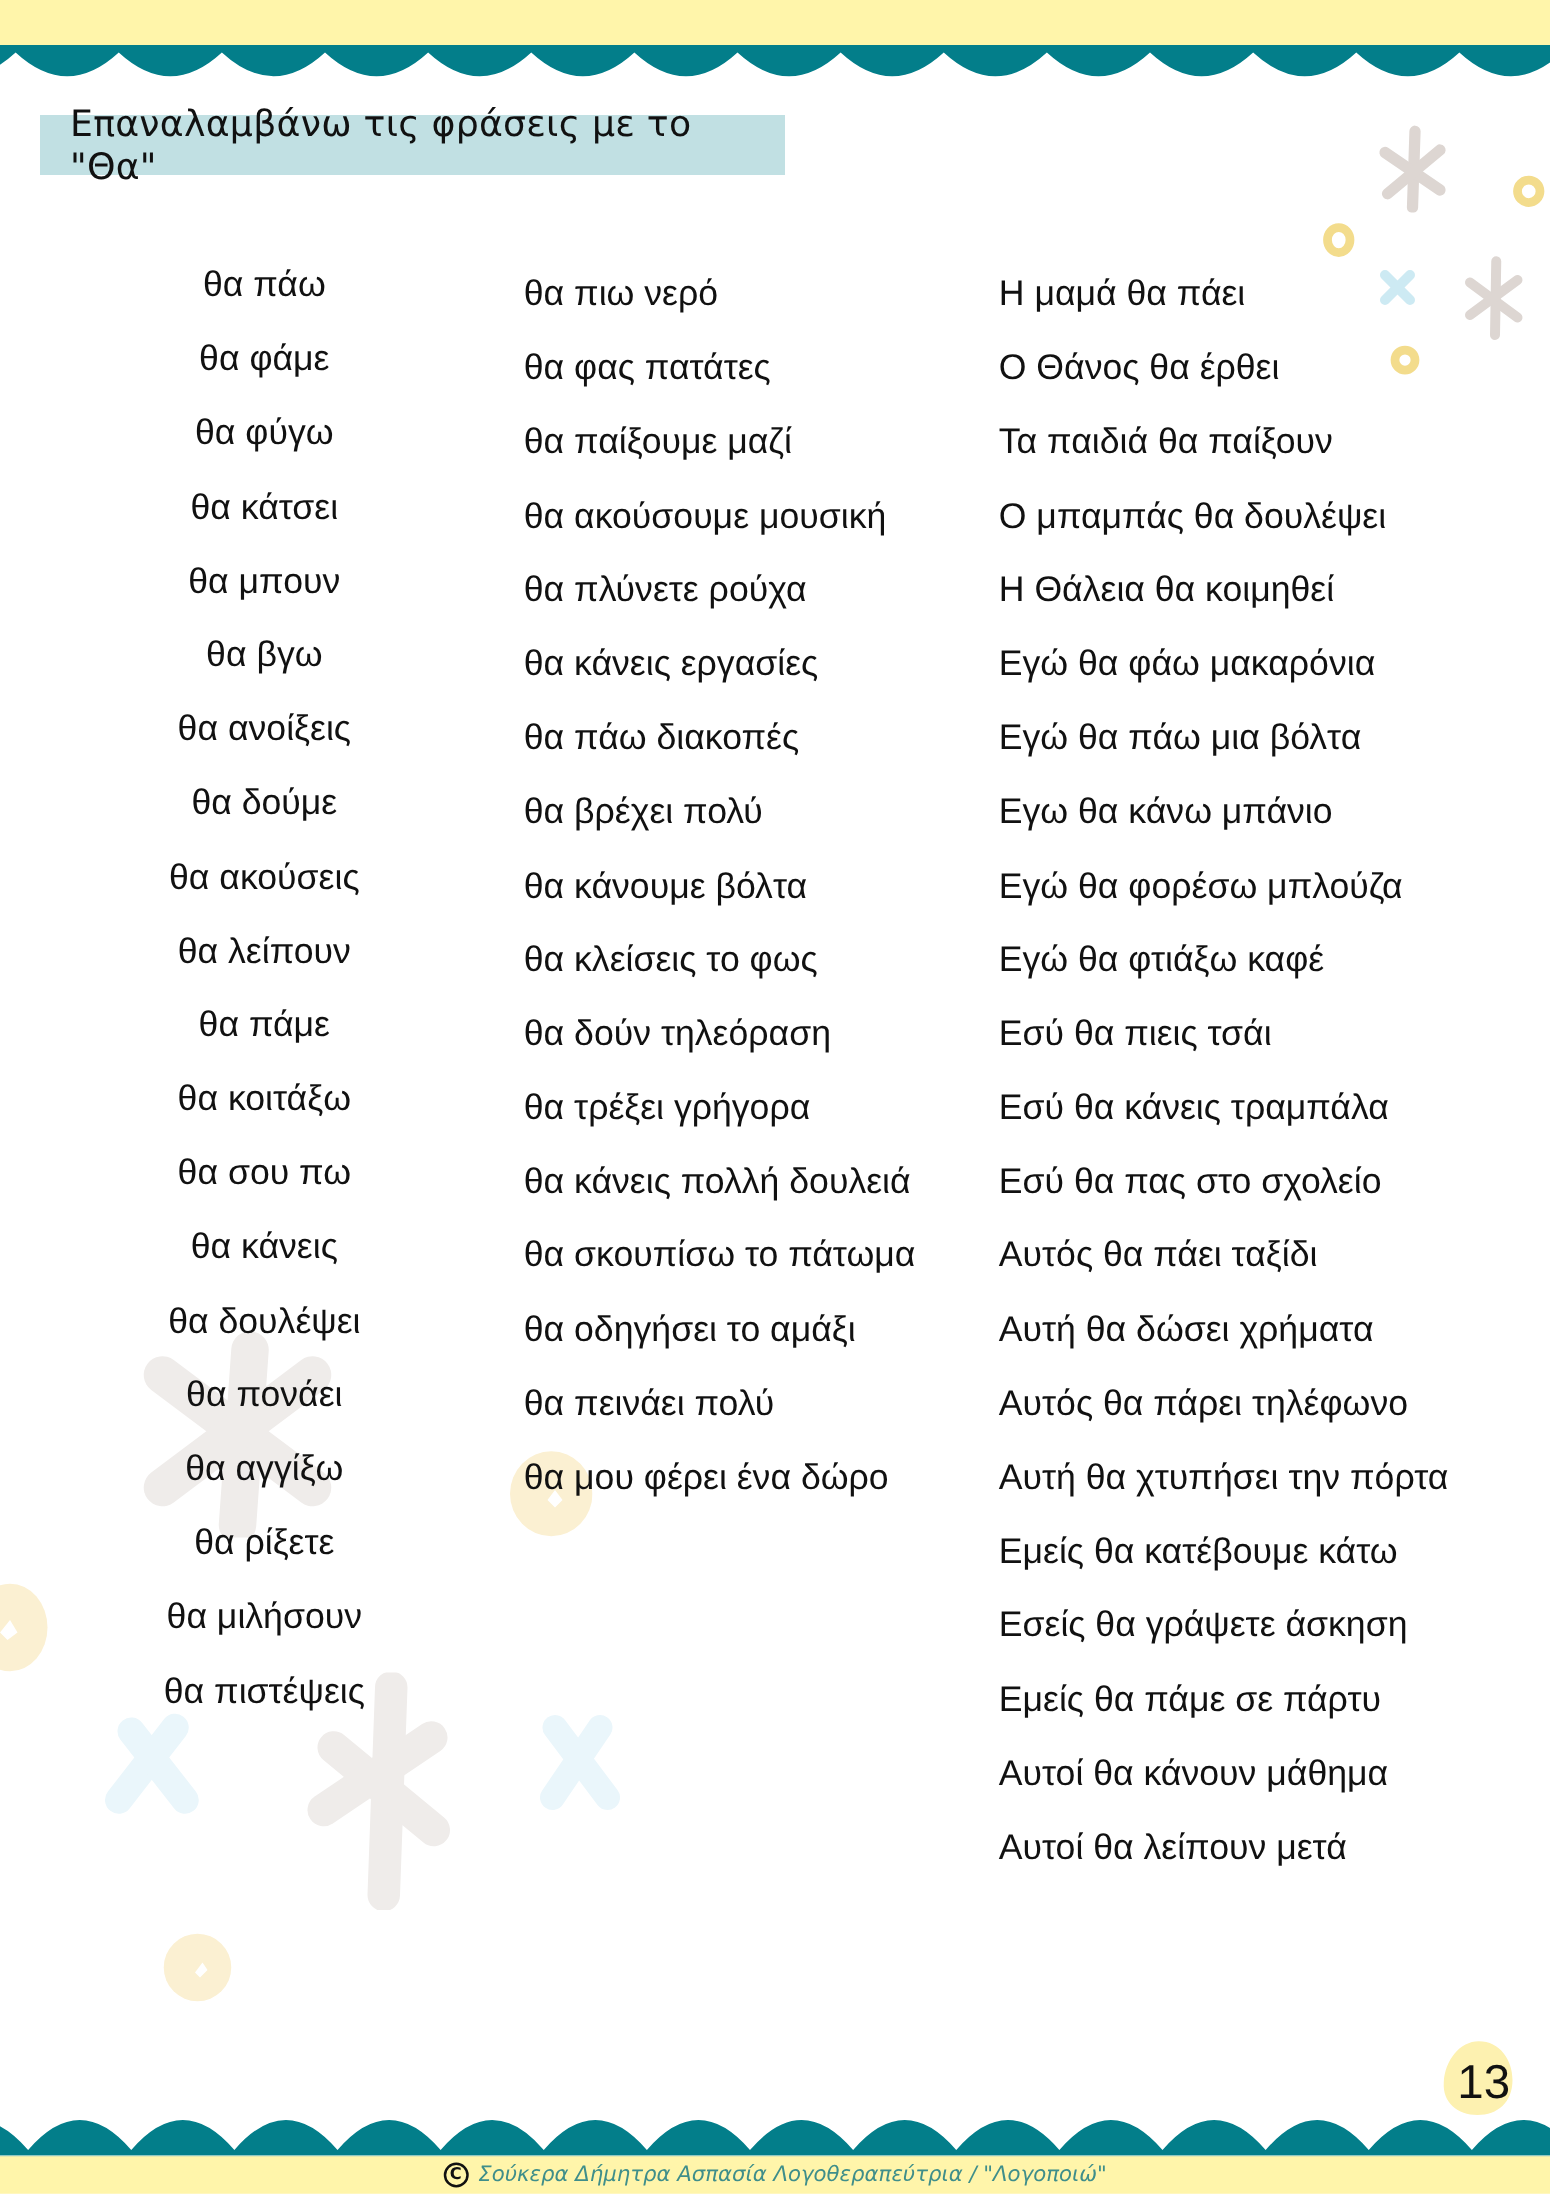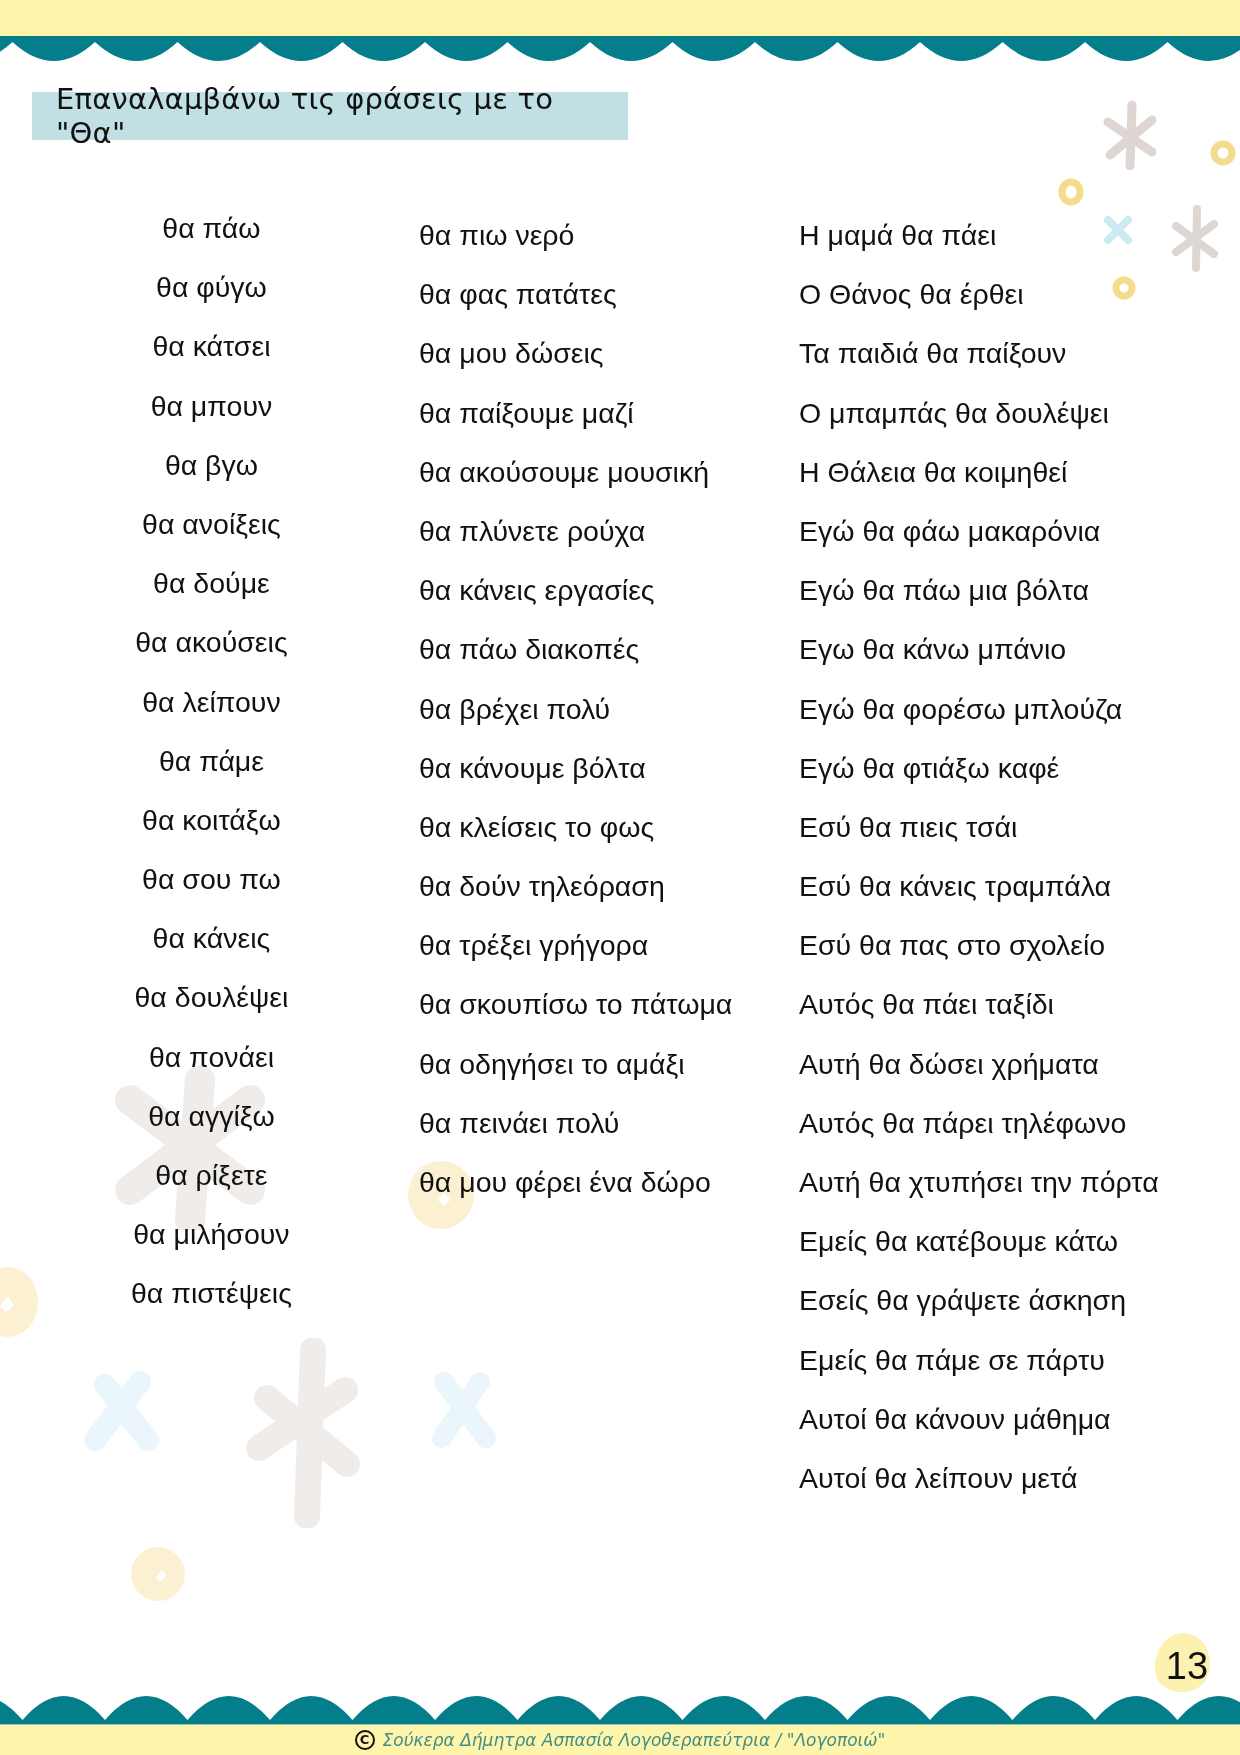--- a/index.html
+++ b/index.html
@@ -125,20 +125,21 @@
       <line x1="14" y1="12" x2="56" y2="68"></line>
     </g>
 </svg>
 <svg class="deco" style="left:130px;top:1546px" width="56" height="56" viewBox="0 0 56 56">
   <ellipse cx="28" cy="28" rx="27" ry="27" fill="#fbf0d2"></ellipse>
   <polygon points="26,32 32,24 36,30 30,36" fill="#fff"></polygon>
 </svg>
 
 <div class="column col-1">
   <div class="phrase">θα πάω</div>
+  <div class="phrase">θα φάμε</div>
   <div class="phrase">θα φύγω</div>
   <div class="phrase">θα κάτσει</div>
   <div class="phrase">θα μπουν</div>
   <div class="phrase">θα βγω</div>
   <div class="phrase">θα ανοίξεις</div>
   <div class="phrase">θα δούμε</div>
   <div class="phrase">θα ακούσεις</div>
   <div class="phrase">θα λείπουν</div>
   <div class="phrase">θα πάμε</div>
   <div class="phrase">θα κοιτάξω</div>
@@ -148,31 +149,31 @@
   <div class="phrase">θα πονάει</div>
   <div class="phrase">θα αγγίξω</div>
   <div class="phrase">θα ρίξετε</div>
   <div class="phrase">θα μιλήσουν</div>
   <div class="phrase">θα πιστέψεις</div>
 </div>
 
 <div class="column col-2">
   <div class="phrase">θα πιω νερό</div>
   <div class="phrase">θα φας πατάτες</div>
-  <div class="phrase">θα μου δώσεις</div>
   <div class="phrase">θα παίξουμε μαζί</div>
   <div class="phrase">θα ακούσουμε μουσική</div>
   <div class="phrase">θα πλύνετε ρούχα</div>
   <div class="phrase">θα κάνεις εργασίες</div>
   <div class="phrase">θα πάω διακοπές</div>
   <div class="phrase">θα βρέχει πολύ</div>
   <div class="phrase">θα κάνουμε βόλτα</div>
   <div class="phrase">θα κλείσεις το φως</div>
   <div class="phrase">θα δούν τηλεόραση</div>
   <div class="phrase">θα τρέξει γρήγορα</div>
+  <div class="phrase">θα κάνεις πολλή δουλειά</div>
   <div class="phrase">θα σκουπίσω το πάτωμα</div>
   <div class="phrase">θα οδηγήσει το αμάξι</div>
   <div class="phrase">θα πεινάει πολύ</div>
   <div class="phrase">θα μου φέρει ένα δώρο</div>
 </div>
 
 <div class="column col-3">
   <div class="phrase">Η μαμά θα πάει</div>
   <div class="phrase">Ο Θάνος θα έρθει</div>
   <div class="phrase">Τα παιδιά θα παίξουν</div>

